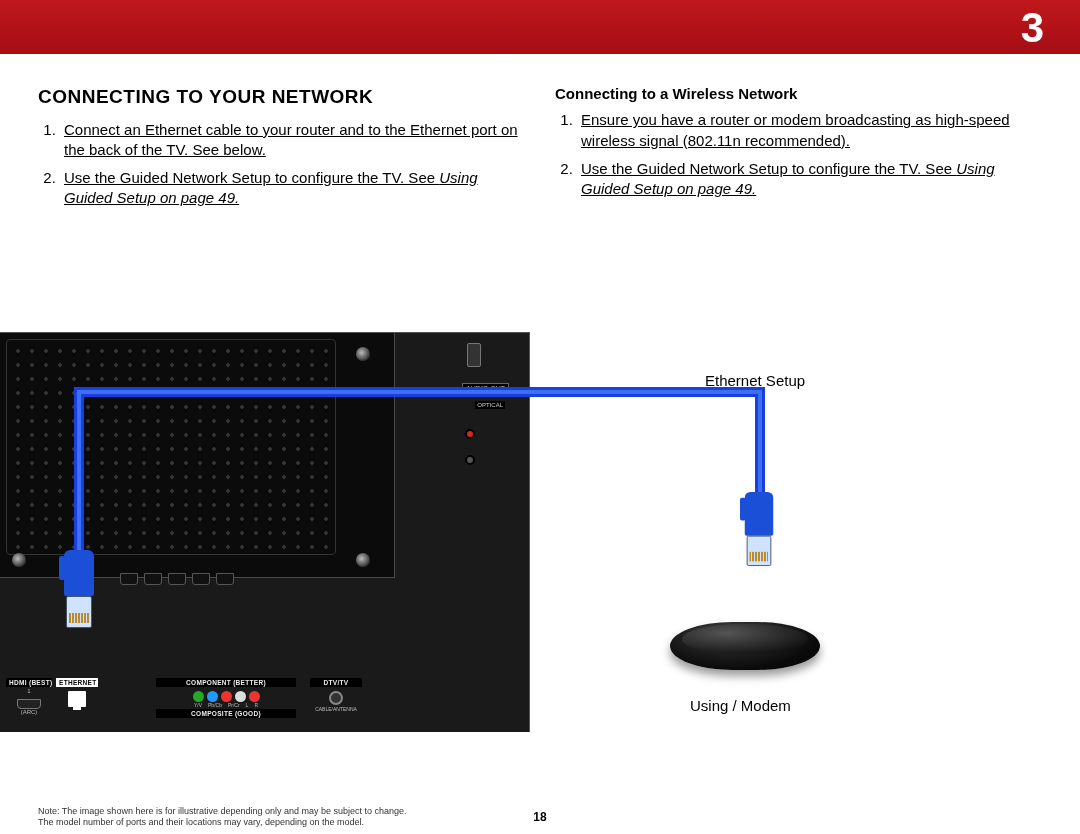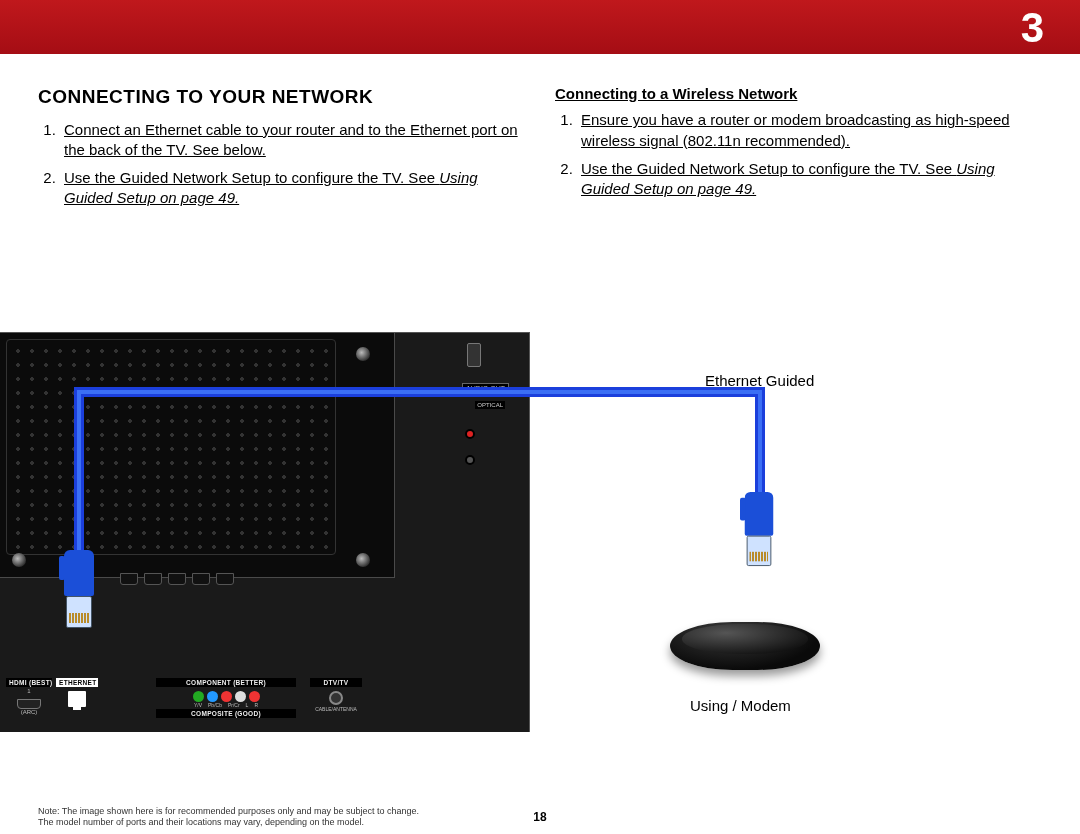--- a/index.html
+++ b/index.html
@@ -43,21 +43,20 @@
     text-transform: uppercase;
   }
   .intro {
     text-align: justify;
     margin-bottom: 18px;
   }
   .subhead {
     font-weight: 700;
     font-size: 15px;
     margin-bottom: 6px;
-    text-decoration: underline;
   }
   ol {
     padding-left: 22px;
     margin-bottom: 12px;
     text-decoration: underline;
   }
   ol li {
     margin-bottom: 8px;
     padding-left: 4px;
   }
@@ -353,30 +352,30 @@
       </div>
     <div class="plug"></div>
   </div>
   <div class="rj45 rj45-b">
     <div class="boot" style="position:relative">
         <div class="clip"></div>
       </div>
     <div class="plug"></div>
   </div>
 
-  <div class="eth-label">Ethernet Guided</div>
+  <div class="eth-label">Ethernet Setup</div>
 
   <div class="router">
     <div class="router-body">
         <div class="router-lid"></div>
       </div>
   </div>
   <div class="router-label">Using / Modem</div>
 
 </div>
 
 <div class="back-tv-label">BACK OF TV</div>
 
 <div class="note">
-  <span>Note: The image shown here is for recommended purposes only and may be subject to change.</span><br>
+  <span>Note: The image shown here is for illustrative depending only and may be subject to change.</span><br>
   <span>The model number of ports and their locations may vary, depending on the model.</span>
 </div>
 <div class="page-foot">18</div>
 
 </body></html>

